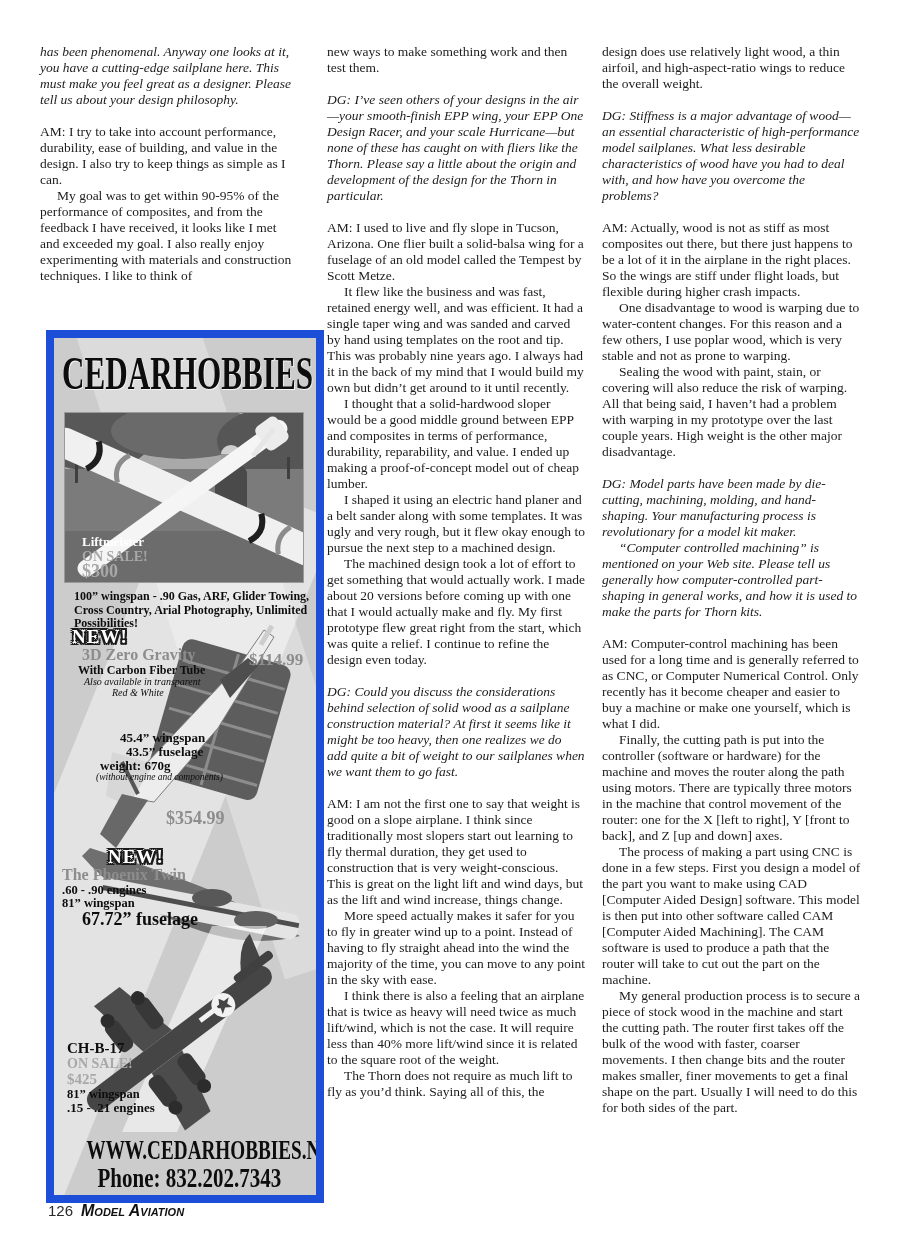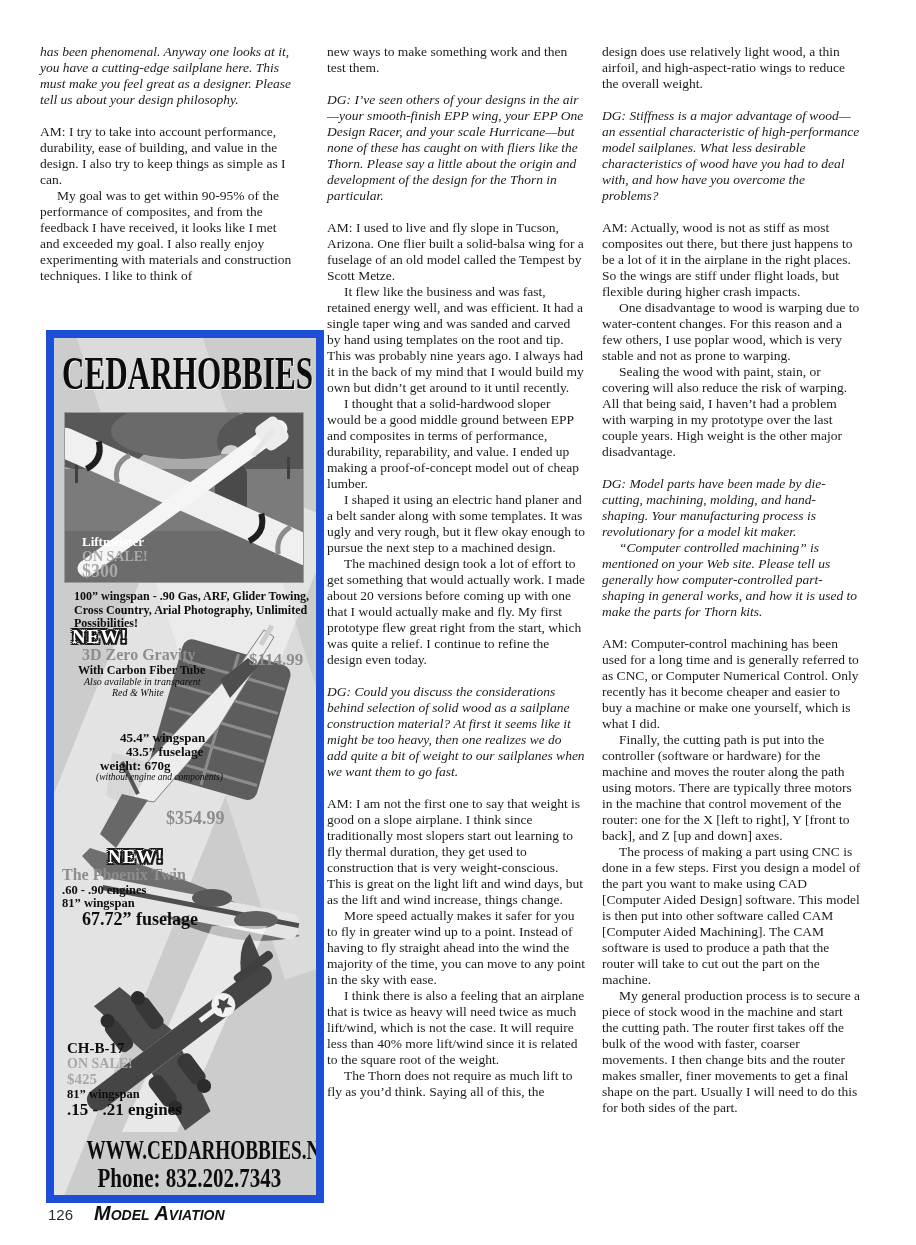--- a/index.html
+++ b/index.html
@@ -38,21 +38,21 @@
   .ital{font-style:italic;color:#0d0d0d;}
   .price{font-weight:bold;color:#8d8d8d;}
   .abs{position:absolute;}
   .ad .website{position:absolute;left:0;top:799px;width:100%;text-align:center;font-size:24px;font-weight:bold;color:#0d0d0d;}
   .ad .website span{display:inline-block;transform:scaleX(0.80) scaleY(1.1);white-space:nowrap;}
   .ad .phone{position:absolute;left:4px;top:826px;width:100%;text-align:center;font-size:25px;font-weight:bold;color:#0d0d0d;}
   .ad .phone span{display:inline-block;transform:scaleX(0.84) scaleY(1.1);white-space:nowrap;}
 
   
   .footer{position:absolute;left:48px;top:1202px;font-family:"Liberation Sans", sans-serif;font-size:15px;color:#2a2a2a;}
-  .footer .mag{font-weight:bold;font-style:italic;font-variant:small-caps;font-size:20px;margin-left:21px;color:#111;}
+  .footer .mag{font-weight:bold;font-style:italic;font-variant:small-caps;font-size:16px;margin-left:8px;color:#111;}
 </style>
 </head>
 <body>
 
 <div class="page">
 
   <div class="col" id="col1">
     <p class="q"><span class="sp"></span><span>has been phenomenal. Anyway one looks at it, you have a cutting-edge sailplane here. This must make you feel great as a designer. Please tell us about your design philosophy.</span></p>
     <p class="gap"><span class="sp">AM:</span><span> I try to take into account performance, durability, ease of building, and value in the design. I also try to keep things as simple as I can.</span></p>
     <p class="indent"><span>My goal was to get within 90-95% of the performance of composites, and from the feedback I have received, it looks like I met and exceeded my goal. I also really enjoy experimenting with materials and construction techniques. I like to think of</span></p>
@@ -193,21 +193,21 @@
           <circle cx="104" cy="160" r="7" fill="#2c2c2c"></circle>
         <circle cx="168" cy="107" r="12" fill="#f2f2f2"></circle>
         <polygon points="168,99 171,104 177,104 172,108 174,114 168,110 162,114 164,108 159,104 165,104" fill="#454545"></polygon>
         <rect x="140" y="103" width="22" height="5" fill="#f2f2f2"></rect>
       </g>
     </svg>
     <div class="abs blk" style="left:13px;top:702px;font-size:15px;">CH-B-17</div>
     <div class="abs" style="left:13px;top:718px;font-size:14px;font-weight:bold;color:#a8a8a8;">ON SALE!</div>
     <div class="abs" style="left:13px;top:733px;font-size:15px;font-weight:bold;color:#a8a8a8;">$425</div>
     <div class="abs blk" style="left:13px;top:749px;font-size:12.5px;">81” wingspan</div>
-    <div class="abs blk" style="left:13px;top:762px;font-size:17px;">.15 - .21 engines</div>
+    <div class="abs blk" style="left:13px;top:762px;font-size:13px;">.15 - .21 engines</div>
 
     <div class="website"><span>WWW.CEDARHOBBIES.NET</span></div>
     <div class="phone"><span>Phone: 832.202.7343</span></div>
   </div>
 
   <div class="footer">
     <span>126</span><span class="mag">Model Aviation</span>
   </div>
 
 </div>

